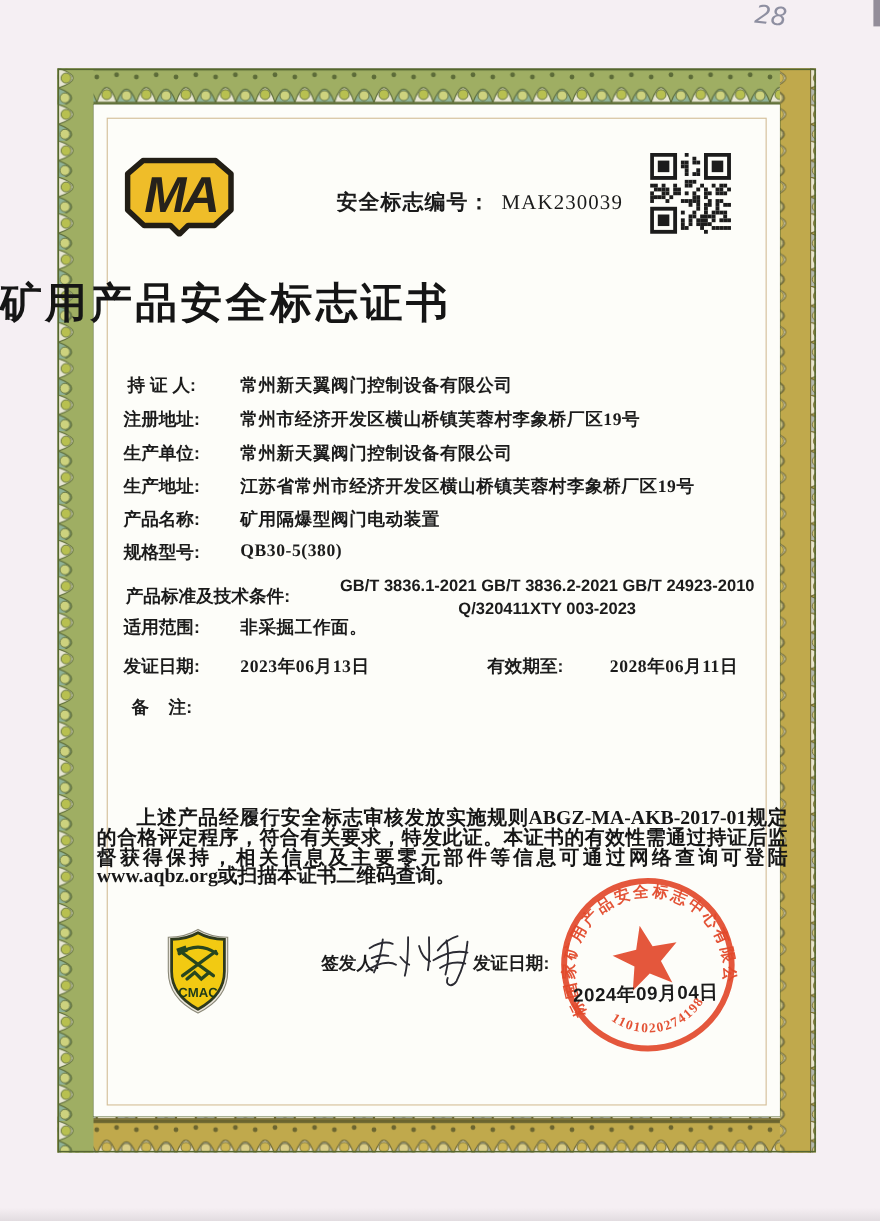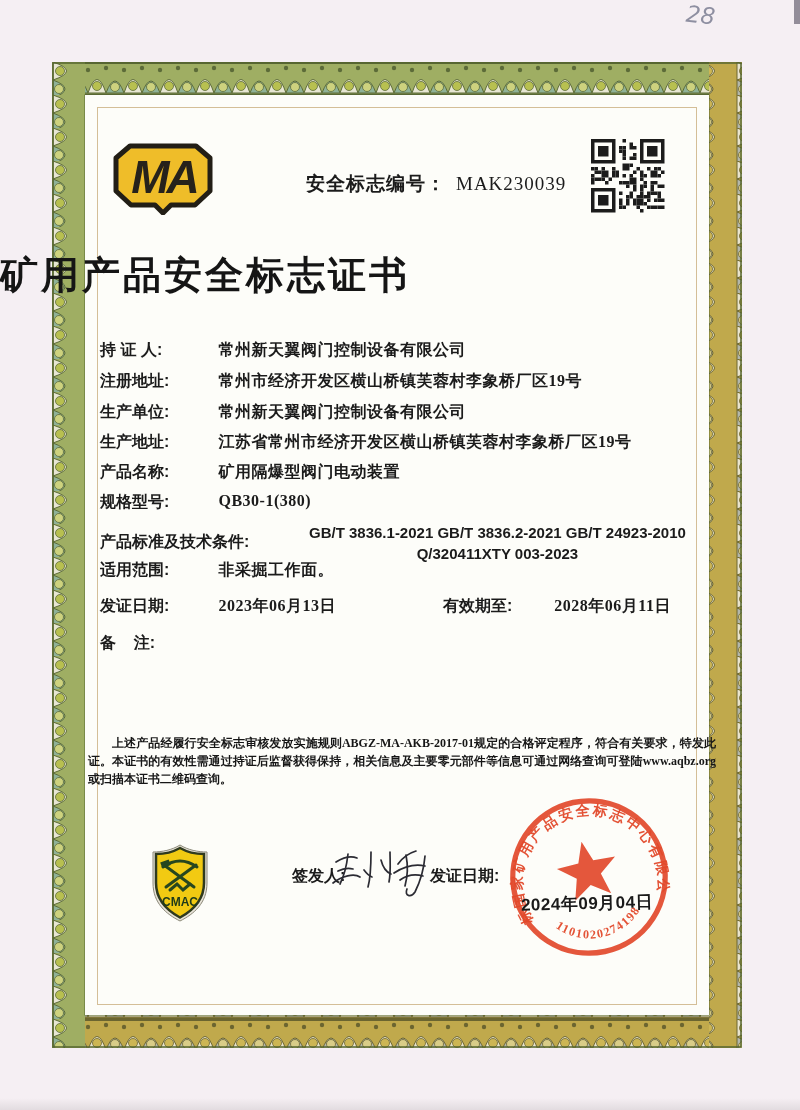--- a/index.html
+++ b/index.html
@@ -24,31 +24,31 @@
   .certno-row{left:306px;top:171px;white-space:nowrap;}
   .certno-label{font-weight:bold;font-size:19px;letter-spacing:1px;}
   .certno-value{font-family:"Liberation Serif",serif;font-size:19px;letter-spacing:1px;margin-left:10px;}
   .qr{left:591px;top:139px;}
 
   .doc-title{left:0;top:250px;width:794px;text-align:left;font-family:"Liberation Serif",serif;
              font-weight:bold;font-size:38px;letter-spacing:3px;color:#151515;}
 
   
   .frow{position:absolute;left:100px;white-space:nowrap;}
-  .flabel{display:inline-block;width:94px;font-weight:bold;font-size:16px;vertical-align:top;}
+  .flabel{display:inline-block;width:94px;font-weight:bold;font-size:16px;vertical-align:top;text-align:center;}
   .fvalue{display:inline-block;font-weight:bold;font-size:16px;font-family:"Liberation Serif",serif;
           letter-spacing:.5px;vertical-align:top;margin-left:20px;}
   .frow-specs .flabel{width:178px;}
   .frow-specs .fvalue{width:390px;white-space:normal;font-family:"Liberation Sans",sans-serif;
                       font-size:15px;line-height:21px;letter-spacing:0;text-align:center;}
   .flabel2{display:inline-block;width:87px;font-weight:bold;font-size:16px;margin-left:63px;}
 
   
   .statement{left:88px;top:735px;width:628px;font-family:"Liberation Serif",serif;font-weight:bold;
-             font-size:12px;line-height:17.8px;text-indent:2em;text-align:justify;color:#161616;}
+             font-size:18px;line-height:17.8px;text-indent:2em;text-align:justify;color:#161616;}
 
   
   .cmac{left:148px;top:843px;}
   .signer-label{left:292px;top:866px;font-weight:bold;font-size:16px;}
   .signature{left:330px;top:840px;}
   .dept-label{left:430px;top:866px;font-weight:bold;font-size:16px;}
   .seal{left:506px;top:794px;transform:rotate(-12deg);}
   .seal-date{left:521px;top:892px;font-weight:bold;font-size:17px;color:#1a1a1a;
              transform:rotate(-1.5deg);letter-spacing:.5px;}
 </style>
@@ -263,21 +263,21 @@
 <div class="frow" style="top:432px">
   <span class="flabel">生产地址:</span>
   <span class="fvalue">江苏省常州市经济开发区横山桥镇芙蓉村李象桥厂区19号</span>
 </div>
 <div class="frow" style="top:462px">
   <span class="flabel">产品名称:</span>
   <span class="fvalue">矿用隔爆型阀门电动装置</span>
 </div>
 <div class="frow" style="top:492px">
   <span class="flabel">规格型号:</span>
-  <span class="fvalue">QB30-1(380)</span>
+  <span class="fvalue">QB30-5(380)</span>
 </div>
 <div class="frow frow-specs" style="top:522px">
   <span class="flabel" style="padding-top:10px">产品标准及技术条件:</span>
   <span class="fvalue">GB/T 3836.1-2021 GB/T 3836.2-2021 GB/T 24923-2010 Q/320411XTY 003-2023</span>
 </div>
 <div class="frow" style="top:560px">
   <span class="flabel">适用范围:</span>
   <span class="fvalue">非采掘工作面。</span>
 </div>
 <div class="frow" style="top:596px">

